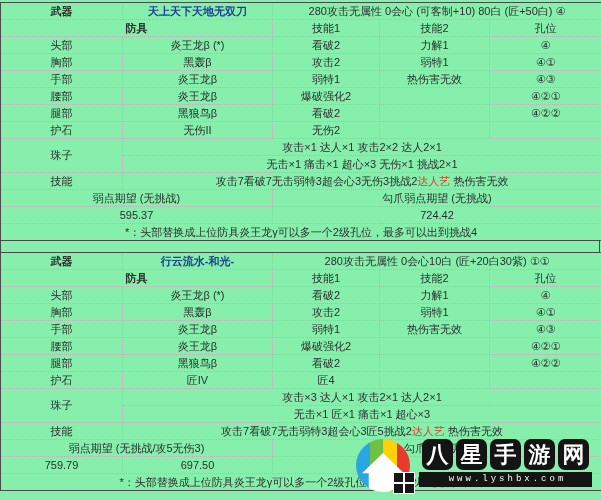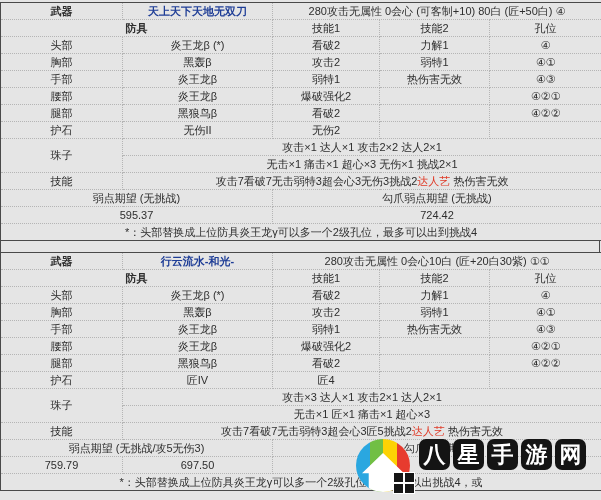--- a/index.html
+++ b/index.html
@@ -1,16 +1,16 @@
 <!DOCTYPE html>
 <html><head>
 <meta charset="utf-8">
 <style>
   html,body{margin:0;padding:0;background:#fff;}
-  #stage{position:relative;width:601px;height:500px;overflow:hidden;background:#e5e5e5;
+  #stage{position:relative;width:601px;height:500px;overflow:hidden;background:#86efac;
          font-family:"Liberation Sans","DejaVu Sans",sans-serif;color:#2e2e2e;}
   #content{padding-top:2px;}
   table.t{border-collapse:collapse;table-layout:fixed;width:601px;border:1.5px solid #4a4a4a;}
   table.t td{border:1px dotted #b5b5b5;font-size:11px;text-align:center;height:16px;
              padding:0 2px;overflow:hidden;white-space:nowrap;}
   .b{font-weight:bold;}
   .r-weapon td{height:21px;font-size:12.5px;border-top:1px solid #4a4a4a;border-bottom:1px solid #4a4a4a;
                border-left:1px solid #4a4a4a;border-right:1px solid #4a4a4a;}
   .r-weapon .wname{color:#1e3d96;font-weight:bold;margin-top:36px;}
   .r-head td{border-bottom:1px solid #4a4a4a;}
@@ -244,15 +244,16 @@
     </div>
   </div>
   <div class="wm-right">
     <div class="wm-tiles">
       <span class="tile">八</span>
       <span class="tile">星</span>
       <span class="tile">手</span>
       <span class="tile">游</span>
       <span class="tile">网</span>
     </div>
+    <div class="wm-url">www.lyshbx.com</div>
   </div>
 </div>
 </div>
 
 </body></html>

